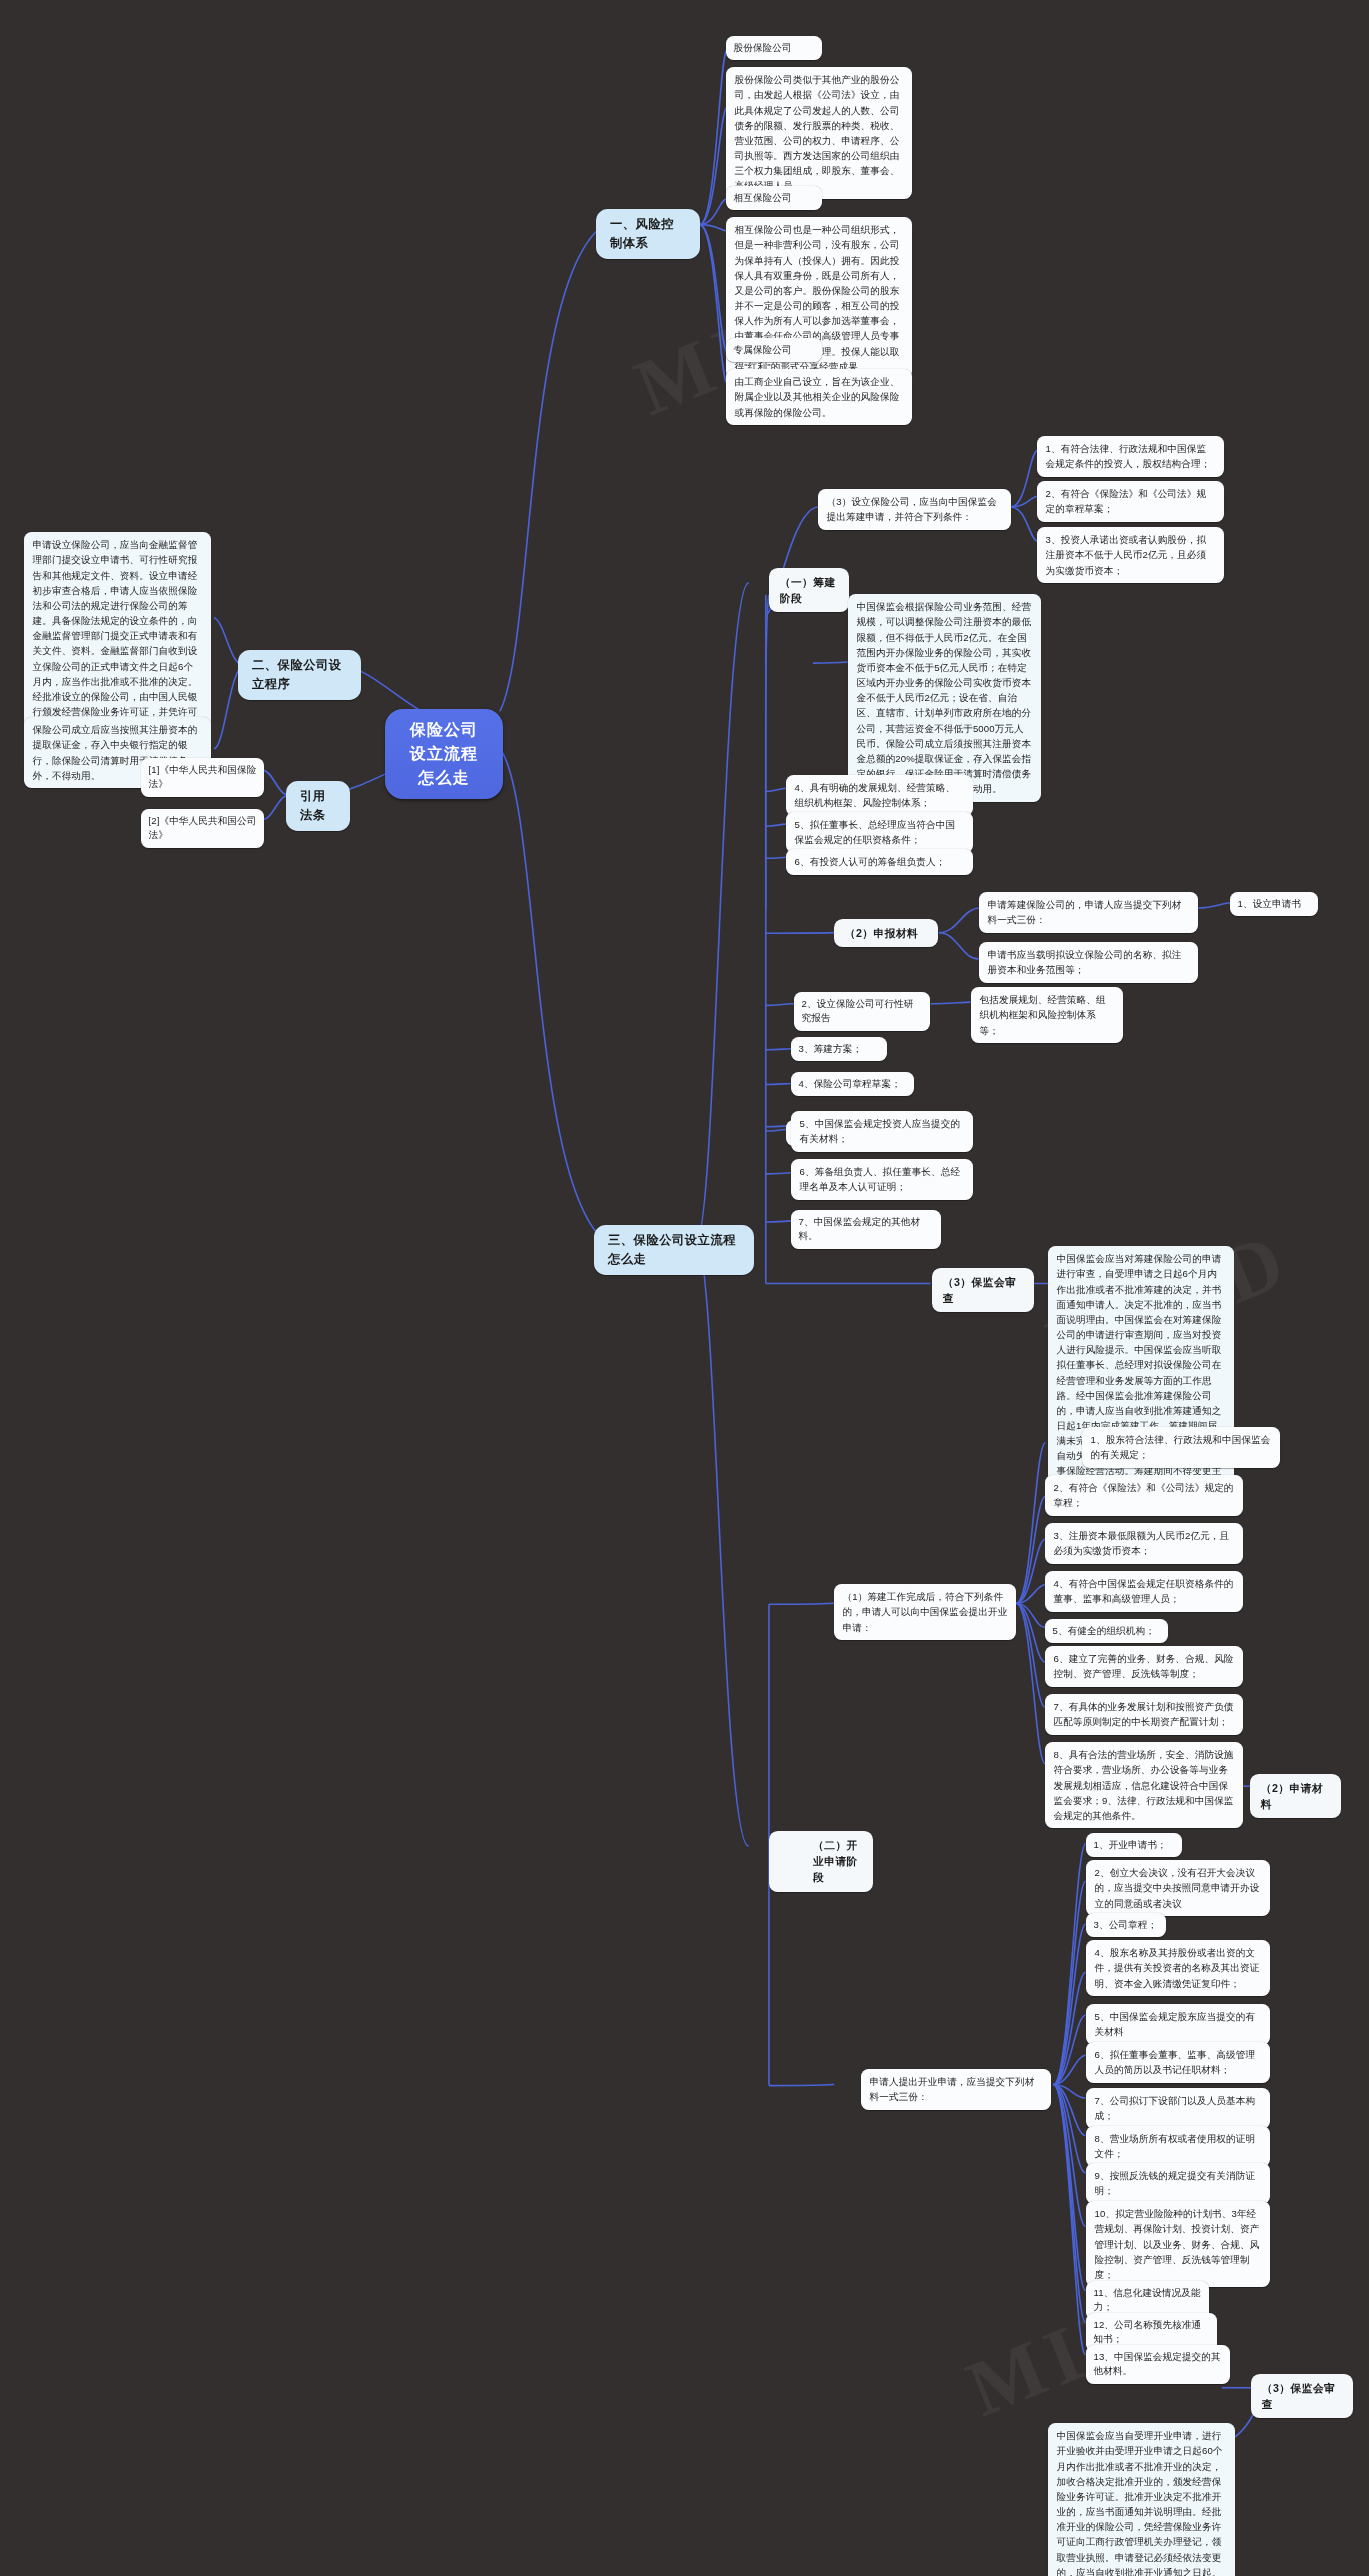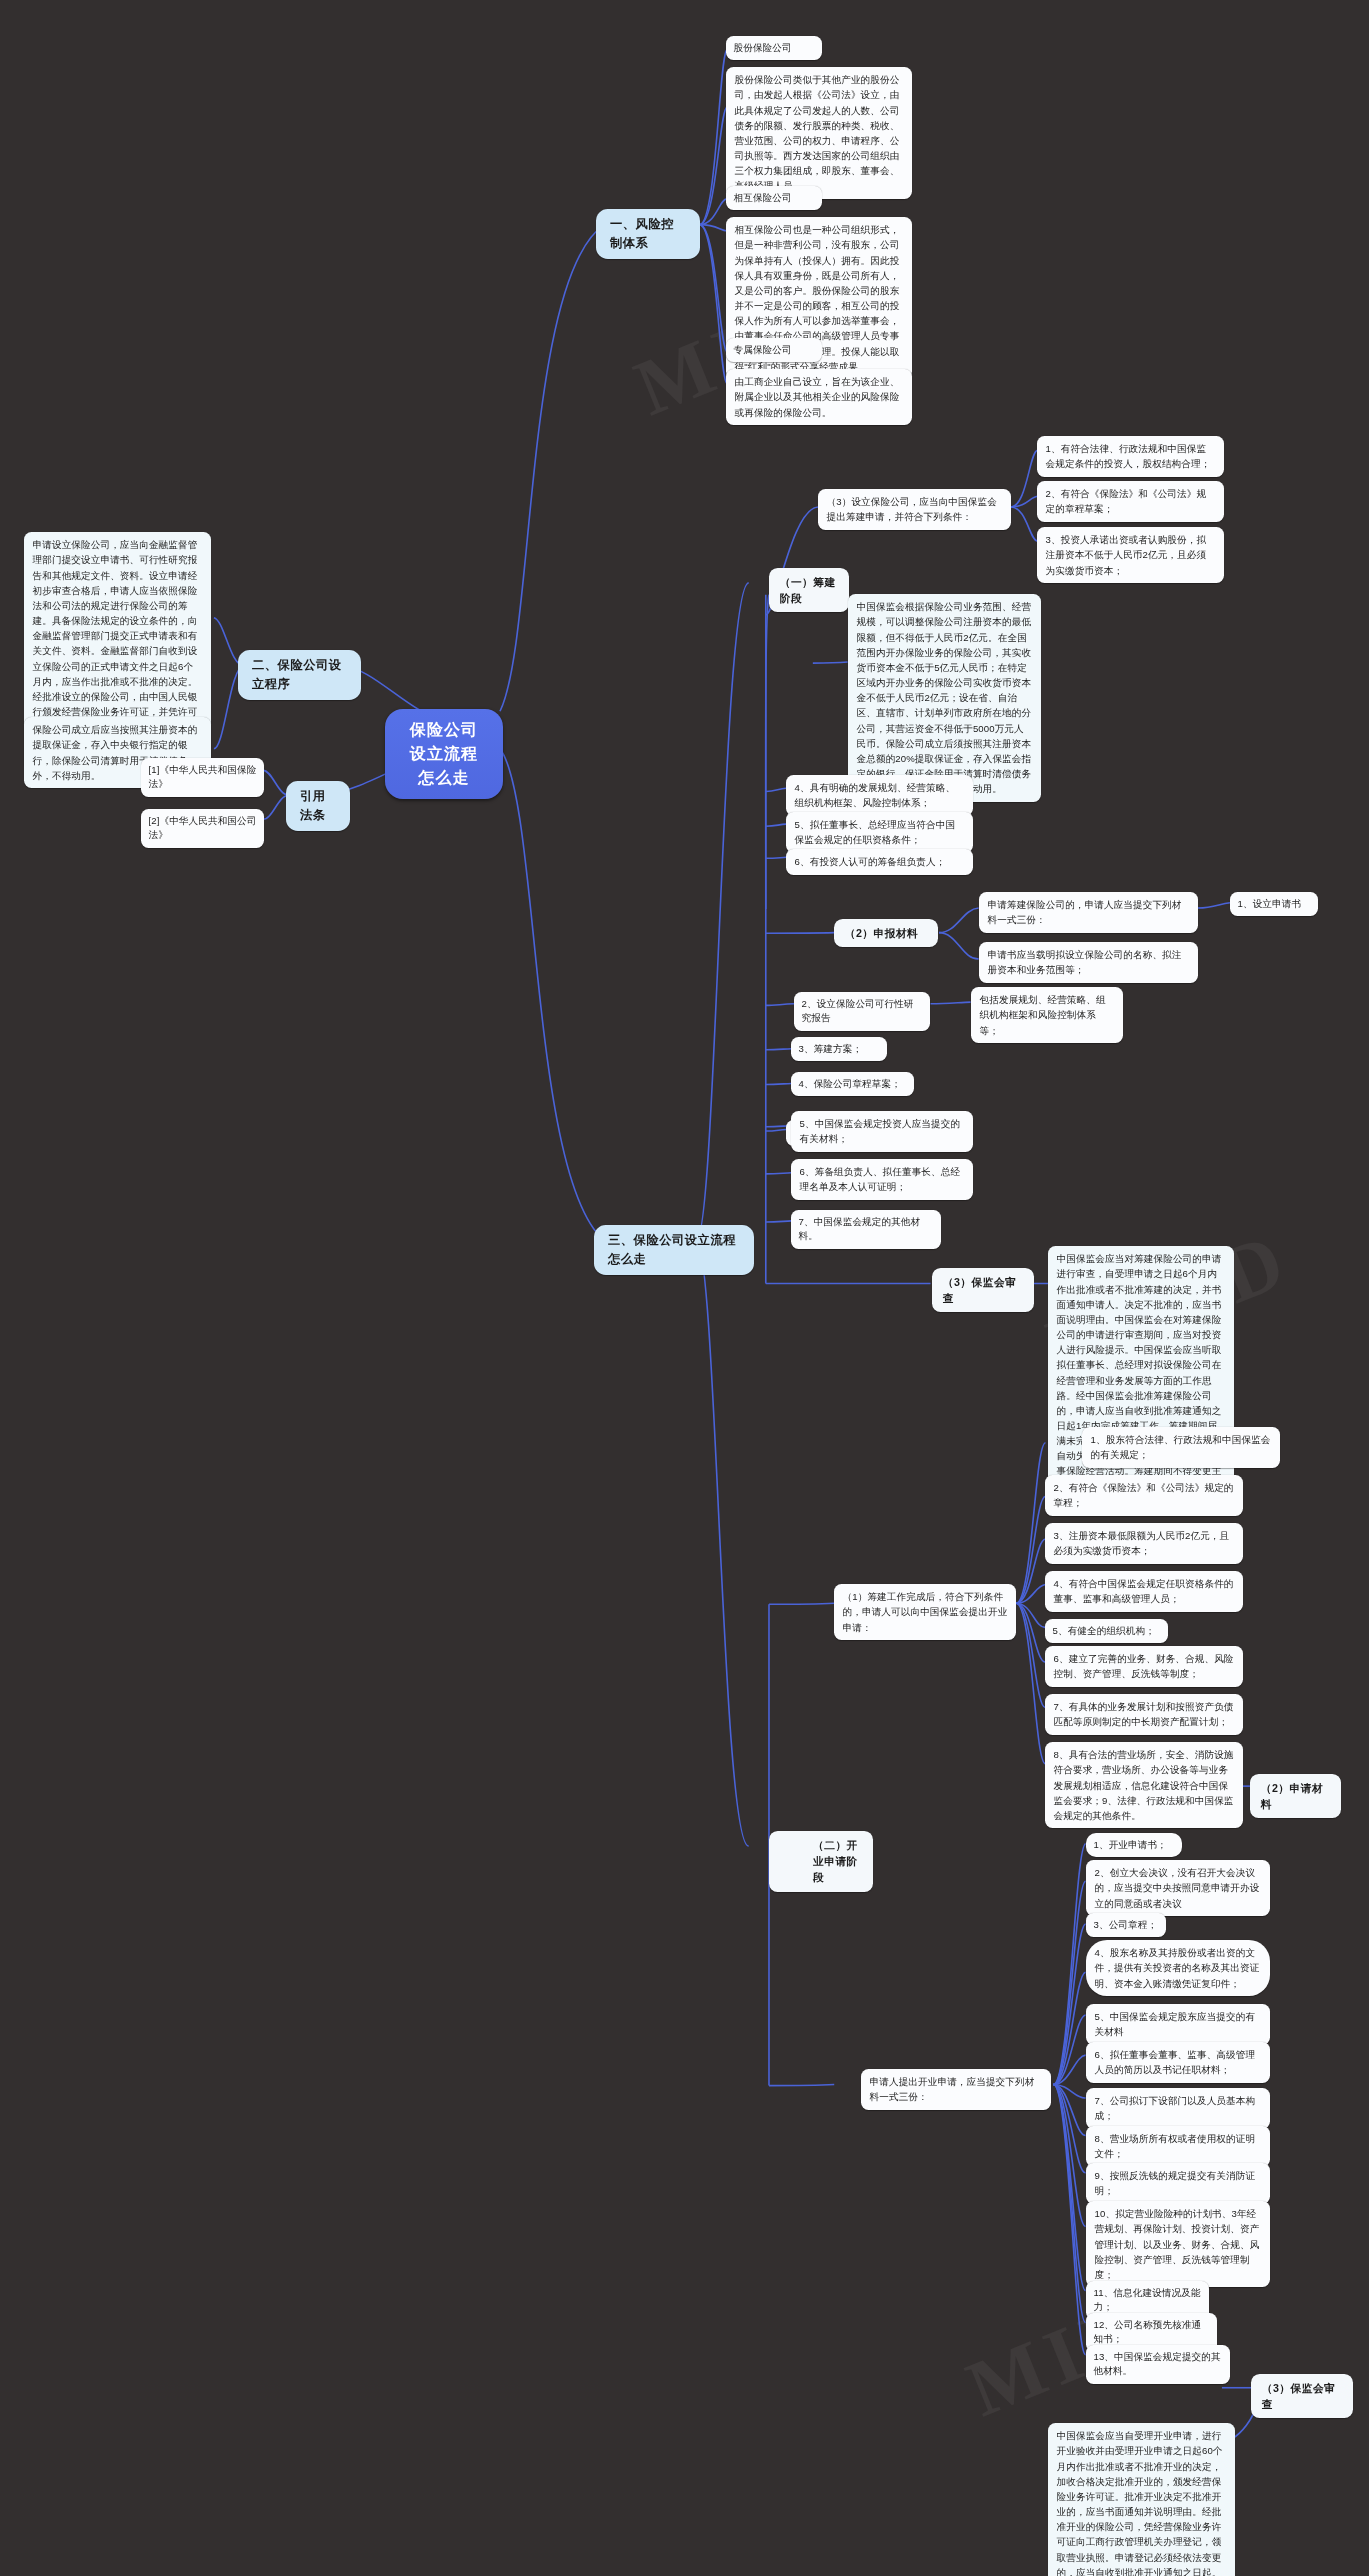--- a/index.html
+++ b/index.html
@@ -239,24 +239,24 @@
   <div class="node para" style="left:1045px; top:1523px; width:198px;">3、注册资本最低限额为人民币2亿元，且必须为实缴货币资本；</div>
   <div class="node para" style="left:1045px; top:1571px; width:198px;">4、有符合中国保监会规定任职资格条件的董事、监事和高级管理人员；</div>
   <div class="node small" style="left:1045px; top:1619px; width:123px;">5、有健全的组织机构；</div>
   <div class="node para" style="left:1045px; top:1646px; width:198px;">6、建立了完善的业务、财务、合规、风险控制、资产管理、反洗钱等制度；</div>
   <div class="node para" style="left:1045px; top:1694px; width:198px;">7、有具体的业务发展计划和按照资产负债匹配等原则制定的中长期资产配置计划；</div>
   <div class="node para" style="left:1045px; top:1742px; width:198px;">8、具有合法的营业场所，安全、消防设施符合要求，营业场所、办公设备等与业务发展规划相适应，信息化建设符合中国保监会要求；9、法律、行政法规和中国保监会规定的其他条件。</div>
 
   <div class="node sub" style="left:1250px; top:1774px; width:91px;">（2）申请材料</div>
   <div class="node para" style="left:861px; top:2069px; width:190px;">申请人提出开业申请，应当提交下列材料一式三份：</div>
 
-  <div class="node small" style="left:1086px; top:1833px; width:96px;border-radius:10px;">1、开业申请书；</div>
+  <div class="node small" style="left:1086px; top:1833px; width:96px;">1、开业申请书；</div>
   <div class="node para" style="left:1086px; top:1860px; width:184px;">2、创立大会决议，没有召开大会决议的，应当提交中央按照同意申请开办设立的同意函或者决议</div>
   <div class="node small" style="left:1086px; top:1913px; width:80px;">3、公司章程；</div>
-  <div class="node para" style="left:1086px; top:1940px; width:184px;border-radius:21px;">4、股东名称及其持股份或者出资的文件，提供有关投资者的名称及其出资证明、资本金入账清缴凭证复印件；</div>
+  <div class="node para" style="left:1086px; top:1940px; width:184px;">4、股东名称及其持股份或者出资的文件，提供有关投资者的名称及其出资证明、资本金入账清缴凭证复印件；</div>
   <div class="node para" style="left:1086px; top:2004px; width:184px;">5、中国保监会规定股东应当提交的有关材料</div>
   <div class="node para" style="left:1086px; top:2042px; width:184px;">6、拟任董事会董事、监事、高级管理人员的简历以及书记任职材料；</div>
   <div class="node para" style="left:1086px; top:2088px; width:184px;">7、公司拟订下设部门以及人员基本构成；</div>
   <div class="node para" style="left:1086px; top:2126px; width:184px;">8、营业场所所有权或者使用权的证明文件；</div>
   <div class="node para" style="left:1086px; top:2163px; width:184px;">9、按照反洗钱的规定提交有关消防证明；</div>
   <div class="node para" style="left:1086px; top:2201px; width:184px;">10、拟定营业险险种的计划书、3年经营规划、再保险计划、投资计划、资产管理计划、以及业务、财务、合规、风险控制、资产管理、反洗钱等管理制度；</div>
   <div class="node small" style="left:1086px; top:2281px; width:123px;">11、信息化建设情况及能力；</div>
   <div class="node small" style="left:1086px; top:2313px; width:131px;">12、公司名称预先核准通知书；</div>
   <div class="node small" style="left:1086px; top:2345px; width:144px;">13、中国保监会规定提交的其他材料。</div>
 

